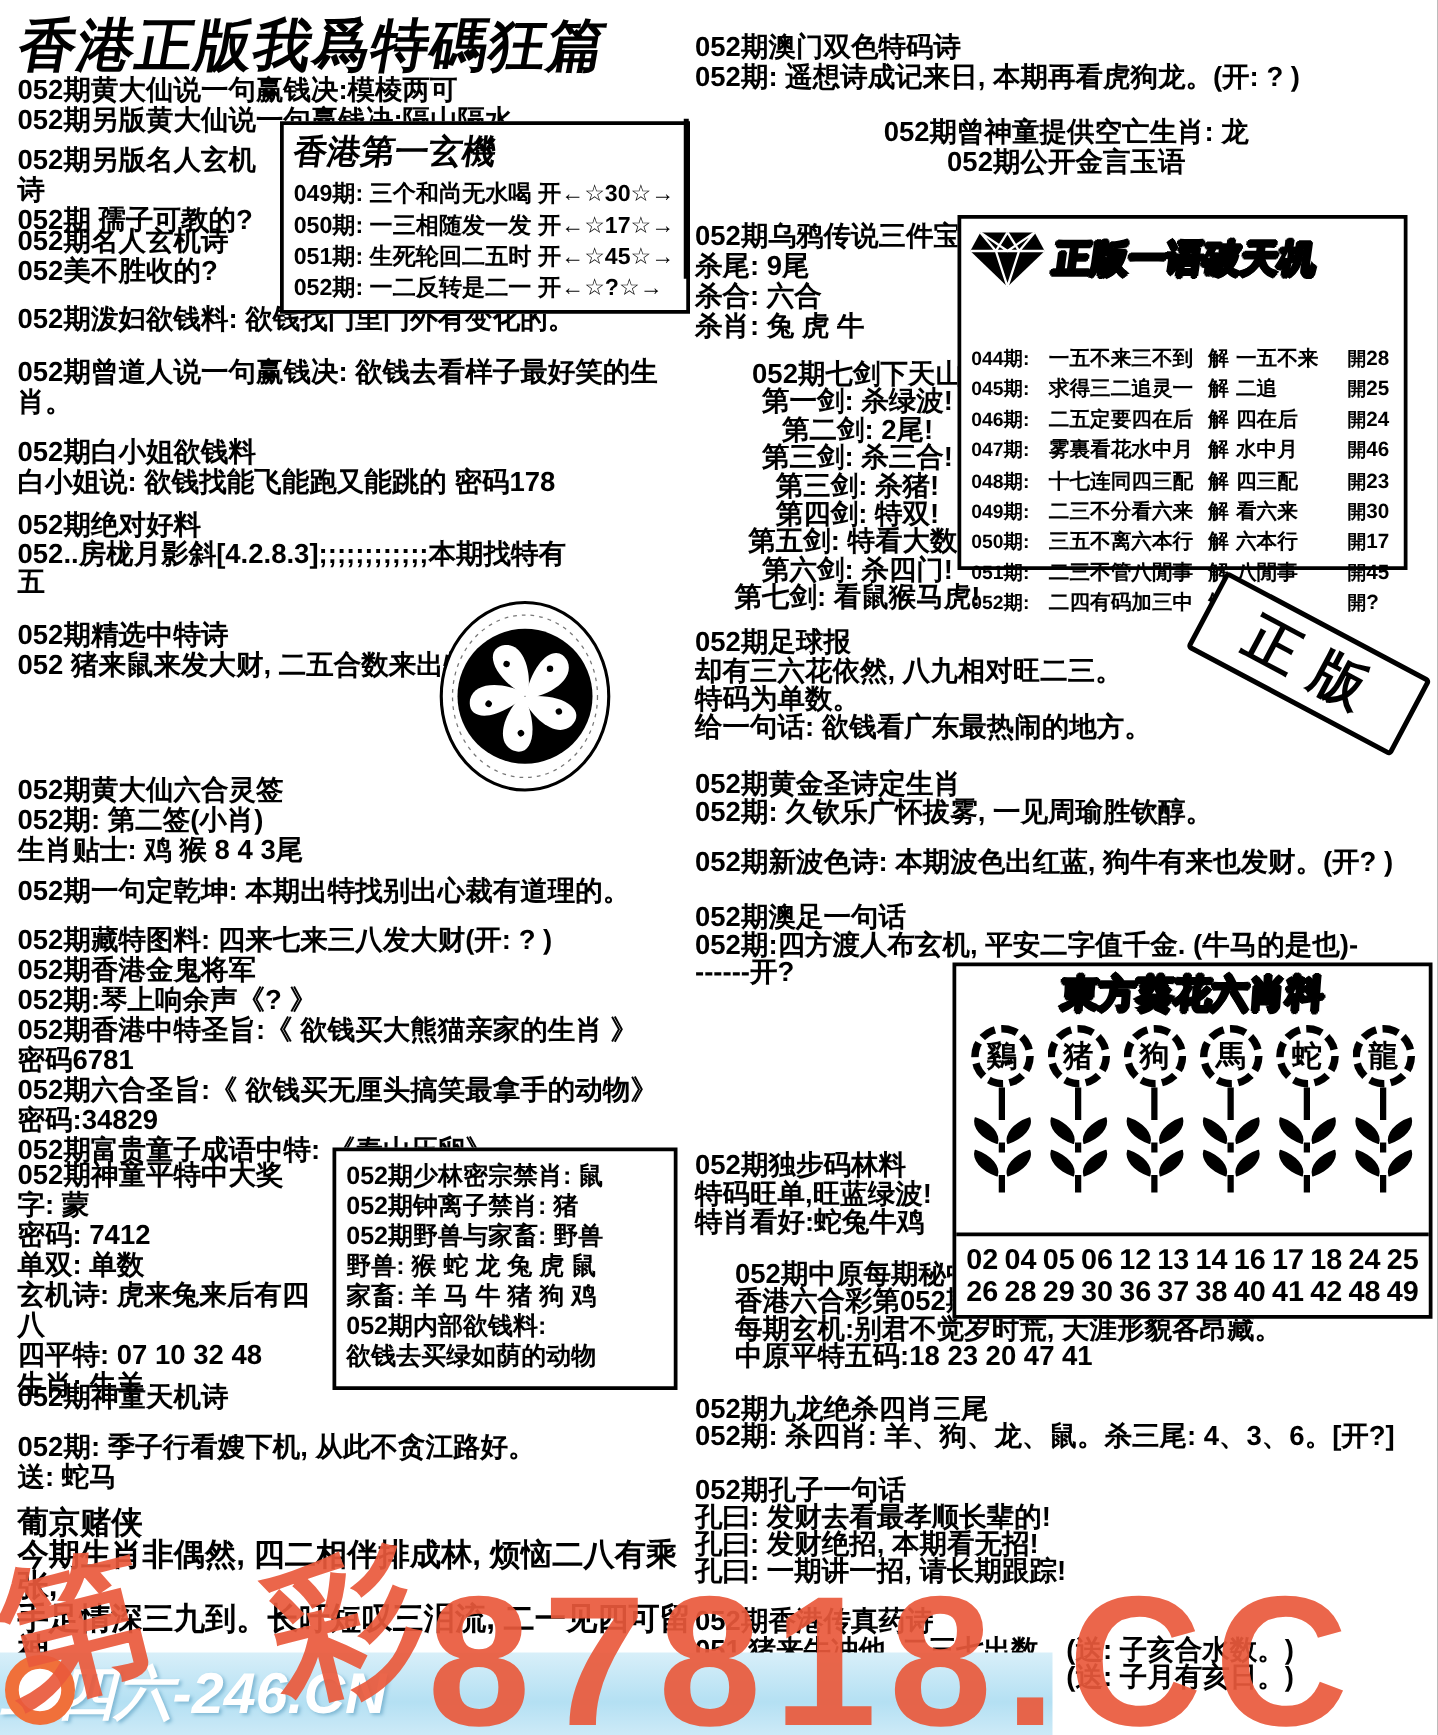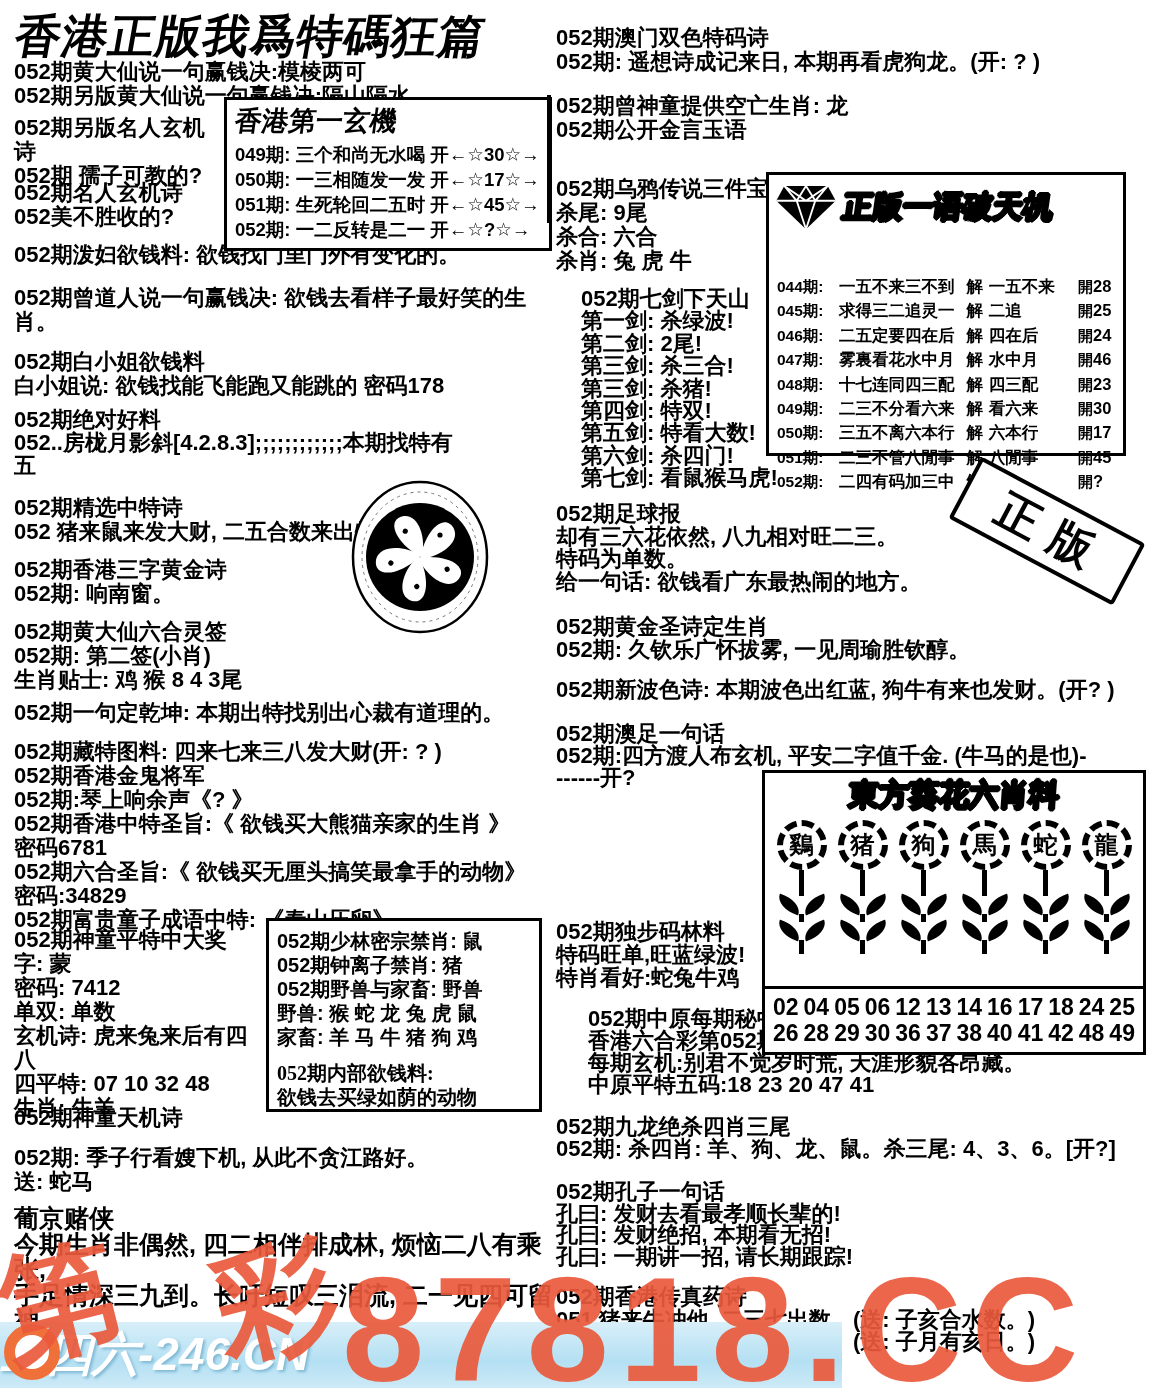--- a/index.html
+++ b/index.html
@@ -23,23 +23,23 @@
   #sL9{left:14px;top:558px;width:520px;}
   #sL10{left:14px;top:620px;width:520px;}
   #sL11{left:14px;top:701px;width:530px;}
   #sL12{left:14px;top:740px;width:530px;line-height:24px;}
   #sL13{left:14px;top:928px;width:250px;line-height:24px;}
   #sL14{left:14px;top:1106px;width:250px;}
   #sL15{left:14px;top:1146px;width:520px;line-height:24px;}
   #sL16{left:14px;top:1206px;width:540px;line-height:25.5px;font-size:25px;}
   
   #sM1{left:556px;top:26px;width:594px;line-height:24px;}
-  #sM2{left:556px;top:94px;width:594px;line-height:23.5px;}
+  #sM2{left:556px;top:94px;width:594px;line-height:23.5px;text-align:center;}
   #sM3{left:556px;top:177px;width:260px;line-height:24px;}
-  #sM4{left:581px;top:288px;width:260px;line-height:22.4px;}
+  #sM4{left:556px;top:288px;width:260px;line-height:22.4px;text-align:center;}
   #sM5{left:556px;top:503px;width:430px;line-height:22.5px;}
   #sM6{left:556px;top:616px;width:594px;line-height:22.5px;}
   #sM7{left:556px;top:678px;width:594px;}
   #sM8{left:556px;top:723px;width:594px;line-height:22px;}
   #sM9{left:556px;top:810px;width:220px;line-height:23px;}
   #sM10{left:556px;top:920px;width:220px;line-height:23px;}
   #sM11{left:556px;top:1008px;width:594px;line-height:22px;margin-left:32px;}
   #sM12{left:556px;top:1116px;width:594px;line-height:22px;}
   #sM13{left:556px;top:1181px;width:450px;line-height:21.5px;}
   #sM14{left:556px;top:1286px;width:594px;line-height:22.5px;}
@@ -47,21 +47,21 @@
   .vline{position:absolute;left:547px;top:95px;width:4px;height:128px;background:#000;}
   
   .mystery-box{position:absolute;left:224px;top:97px;width:306px;border:3px solid #000;
                background:#fff;padding:3px 8px 6px 8px;}
   .mystery-title{font-size:27px;font-weight:900;transform:skewX(-8deg);margin:0 0 3px 0;}
   .mystery-box .line{font-size:18.5px;line-height:25px;font-weight:bold;}
   
   .taboo-box{position:absolute;left:266px;top:918px;width:254px;height:172px;border:3px solid #000;
              background:#fff;padding:8px 8px;}
   .taboo-box .line{font-size:20px;line-height:24px;}
-  .taboo-b{margin-top:12px;font-family:Liberation Serif, serif;}
+  .taboo-b{}
   
   .tianji-box{position:absolute;left:766px;top:172px;width:354px;height:278px;border:3px solid #000;
               background:#fff;padding:0;}
   .tianji-head{display:flex;align-items:center;height:56px;padding:4px 4px 0 6px;}
   .outline{color:#fff;-webkit-text-stroke:1.8px #000;
            text-shadow:-2px 0 #000,2px 0 #000,0 -2px #000,0 2px #000,
                        -1px -1px #000,1px 1px #000,-1px 1px #000,1px -1px #000;}
   .tianji-title{font-size:30px;font-weight:900;transform:skewX(-8deg);white-space:nowrap;margin-left:6px;}
   .tianji-rows{padding:2px 8px 0 8px;}
   .trow{display:flex;align-items:baseline;height:24.4px;font-size:16.5px;
@@ -113,21 +113,20 @@
   <h1 class="main-title">香港正版我爲特碼狂篇</h1>
 
   <div class="sec" id="sL1"><div class="line">052期黄大仙说一句赢钱决:模棱两可</div><div class="line">052期另版黄大仙说一句赢钱决:隔山隔水</div></div>
   <div class="sec" id="sL2"><div class="line">052期另版名人玄机诗</div><div class="line">052期 孺子可教的?</div></div>
   <div class="sec" id="sL3"><div class="line">052期名人玄机诗</div><div class="line">052美不胜收的?</div></div>
   <div class="sec" id="sL4"><div class="line">052期泼妇欲钱料: 欲钱找门里门外有变化的。</div></div>
   <div class="sec" id="sL5"><div class="line">052期曾道人说一句赢钱决: 欲钱去看样子最好笑的生</div><div class="line">肖。</div></div>
   <div class="sec" id="sL6"><div class="line">052期白小姐欲钱料</div><div class="line">白小姐说: 欲钱找能飞能跑又能跳的 密码178</div></div>
   <div class="sec" id="sL7"><div class="line">052期绝对好料</div><div class="line">052..房栊月影斜[4.2.8.3];;;;;;;;;;;;本期找特有</div><div class="line">五</div></div>
   <div class="sec" id="sL8"><div class="line">052期精选中特诗</div><div class="line">052 猪来鼠来发大财, 二五合数来出特</div></div>
-  <div class="sec" id="sL9"><div class="line">052期香港三字黄金诗</div><div class="line">052期: 响南窗。</div></div>
   <div class="sec" id="sL10"><div class="line">052期黄大仙六合灵签</div><div class="line">052期: 第二签(小肖)</div><div class="line">生肖贴士: 鸡 猴 8 4 3尾</div></div>
   <div class="sec" id="sL11"><div class="line">052期一句定乾坤: 本期出特找别出心裁有道理的。</div></div>
   <div class="sec" id="sL12"><div class="line">052期藏特图料: 四来七来三八发大财(开: ? )</div><div class="line">052期香港金鬼将军</div><div class="line">052期:琴上响余声《? 》</div><div class="line">052期香港中特圣旨:《 欲钱买大熊猫亲家的生肖 》</div><div class="line">密码6781</div><div class="line">052期六合圣旨:《 欲钱买无厘头搞笑最拿手的动物》</div><div class="line">密码:34829</div><div class="line">052期富贵童子成语中特: 《泰山压卵》</div></div>
   <div class="sec" id="sL13"><div class="line">052期神童平特中大奖</div><div class="line">字: 蒙</div><div class="line">密码: 7412</div><div class="line">单双: 单数</div><div class="line">玄机诗: 虎来兔来后有四八</div><div class="line">四平特: 07 10 32 48</div><div class="line">生肖: 牛羊</div></div>
   <div class="sec" id="sL14"><div class="line">052期神童天机诗</div></div>
   <div class="sec" id="sL15"><div class="line">052期: 季子行看嫂下机, 从此不贪江路好。</div><div class="line">送: 蛇马</div></div>
   <div class="sec" id="sL16"><div class="line">葡京赌侠</div><div class="line">今期生肖非偶然, 四二相伴排成林, 烦恼二八有乘张,</div><div class="line">手足情深三九到。长吁短叹三泪流, 二一见四可留神,</div><div class="line">四时微雨一绵绵, 杨威抖擞三吼叫。送: 九曲回肠皆一</div><div class="line">转。配: 今期特码八自到, 回头三一码可落。送: 十数</div><div class="line">爆今期。今期古今世间稀, 三千八百定乾坤。送: 迎二</div></div>
 
   <div class="mystery-box">
     <div class="mystery-title">香港第一玄機</div>

